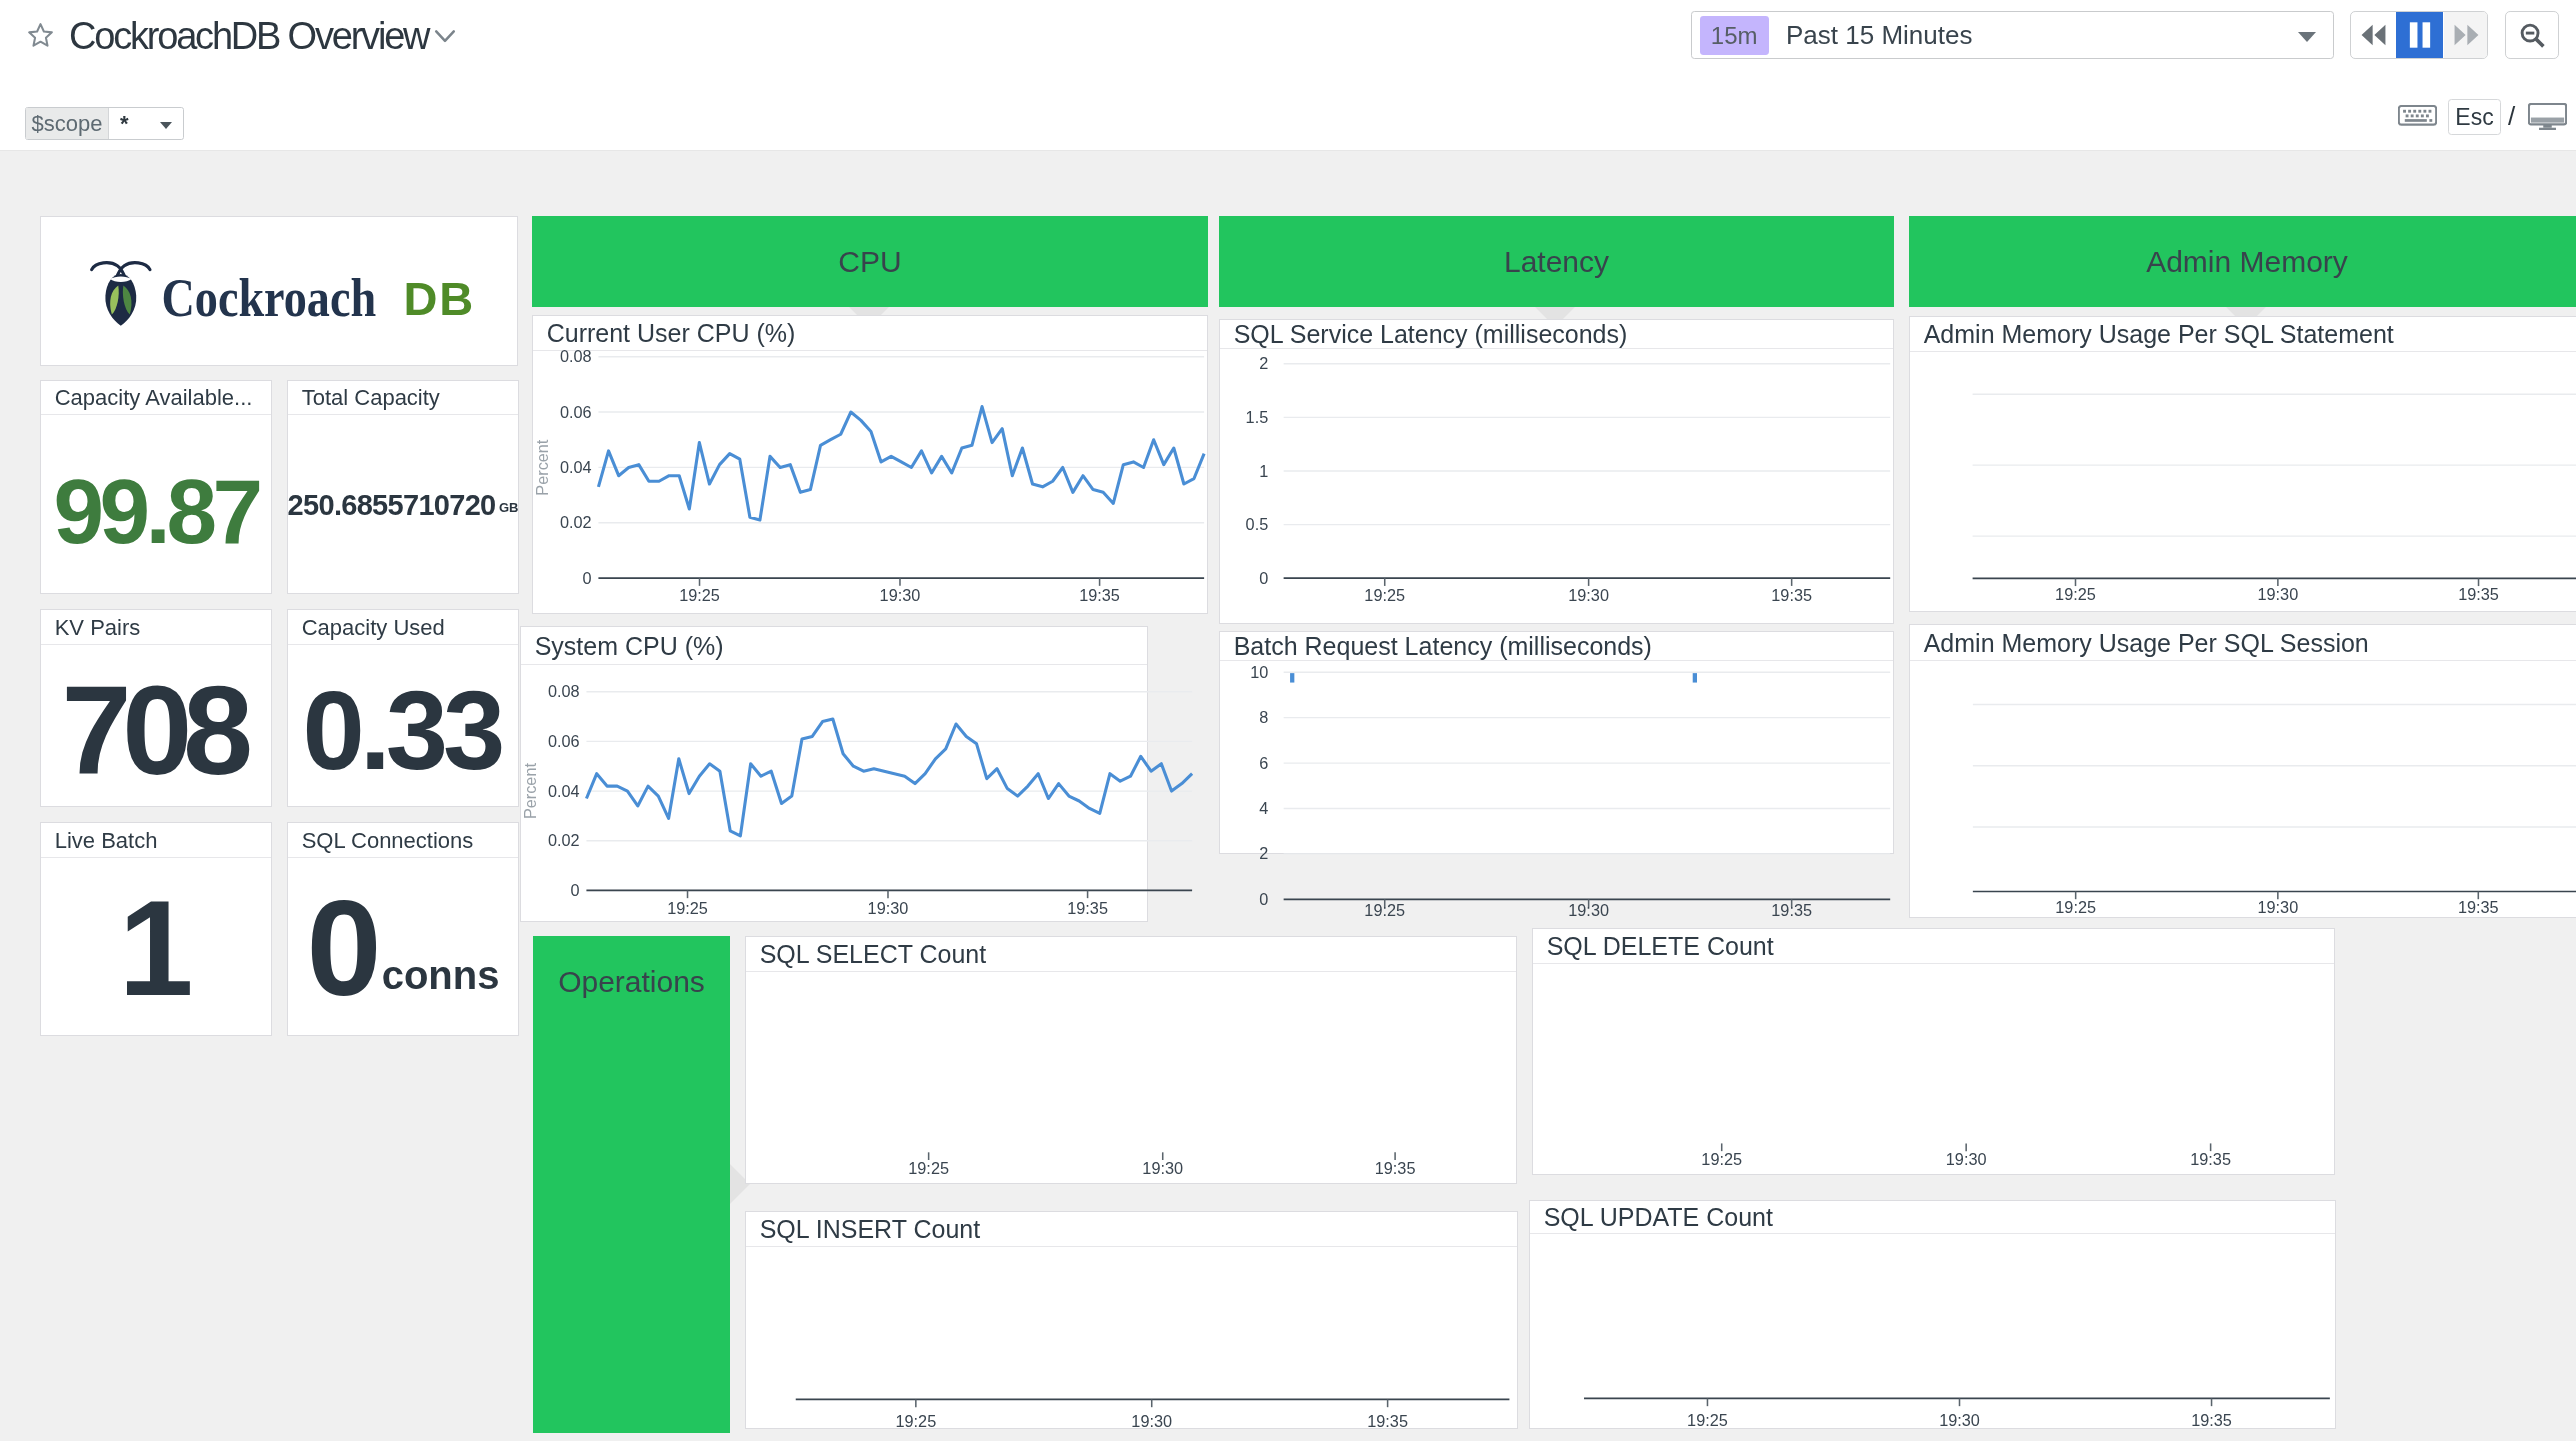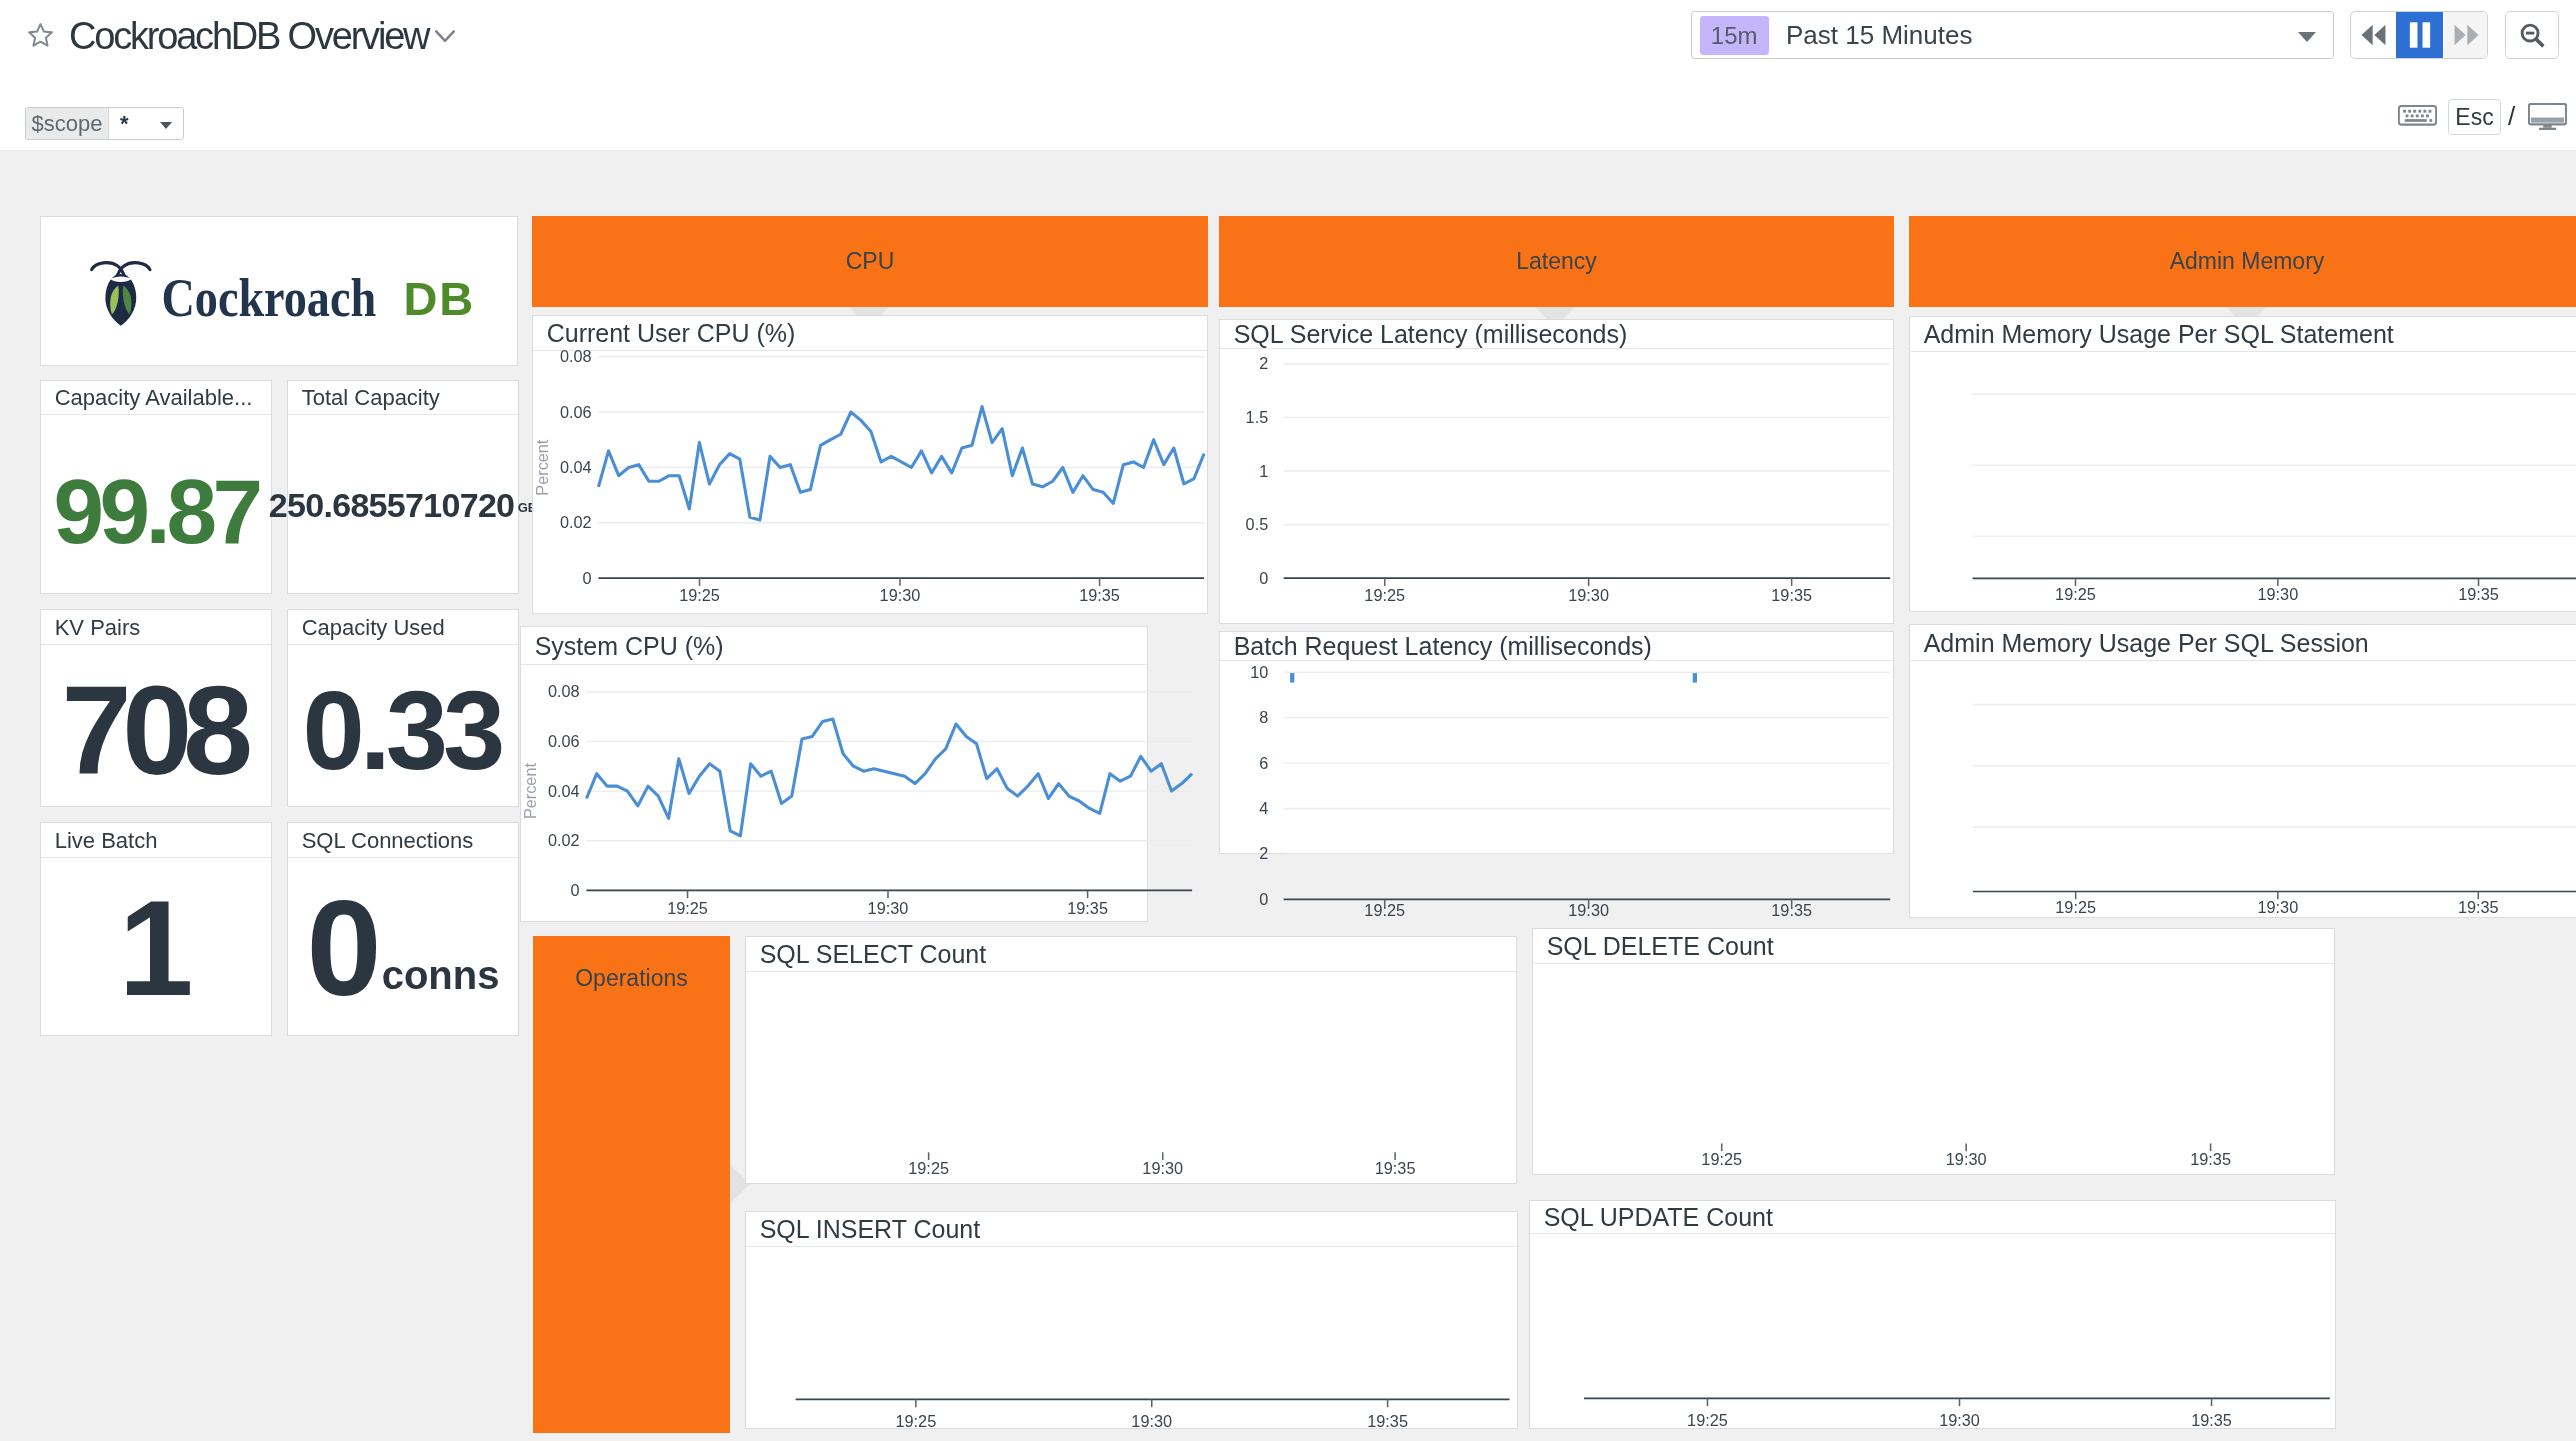--- a/index.html
+++ b/index.html
@@ -3,21 +3,21 @@
 <style>
 * { margin:0; padding:0; box-sizing:border-box; }
 html,body { width:2576px; height:1441px; overflow:hidden; background:#f0f0f0;
   font-family:"Liberation Sans",sans-serif; -webkit-font-smoothing:antialiased; }
 .card { position:absolute; background:#fff; border:0.9px solid #dcdce0; }
 .ct { position:relative; padding-left:13.7px; color:#2f3b45; border-bottom:0.9px solid #e7e7ea;
   white-space:nowrap; overflow:hidden; }
 .cb { position:absolute; left:0; right:0; bottom:0; }
 .vb { display:flex; align-items:center; justify-content:center; font-weight:bold; color:#2b3640; }
 .vb span { line-height:0.82; }
-.gh { position:absolute; background:#f97316; color:#38434c; font-size:23px; text-align:center; }
+.gh { position:absolute; background:#22c55e; color:#38434c; font-size:30px; text-align:center; }
 .gcaret { position:absolute; width:0; height:0; border-left:20.6px solid transparent;
   border-right:20.6px solid transparent; border-top:20.6px solid #e3e3e3; }
 .ocaret { position:absolute; width:0; height:0; border-top:20.6px solid transparent;
   border-bottom:20.6px solid transparent; border-left:20.6px solid #e3e3e3; }
 text { font-family:"Liberation Sans",sans-serif; }
 </style></head>
 <body>
 <div style="position:absolute;left:0;top:0;width:2576px;height:151px;background:#fff;border-bottom:0.9px solid #e7e7e7">
     <svg width="29" height="29" viewBox="0 0 24 24" style="position:absolute;left:26px;top:21.4px">
 <path d="M12 2.6l2.8 6.1 6.6.7-4.9 4.5 1.3 6.5L12 17.1l-5.8 3.3 1.3-6.5-4.9-4.5 6.6-.7z" fill="none" stroke="#818a91" stroke-width="1.7" stroke-linejoin="round"></path>
@@ -104,21 +104,21 @@
   </div>
 <div class="card" style="left:40px;top:380px;width:232px;height:214px">
     <div class="ct" style="height:34px;line-height:34px;font-size:22px">Capacity Available...</div>
     <div class="cb vb" style="top:35px">
       <span style="font-size:91px;letter-spacing:-4.5px;color:#3e7c3e;margin-top:15.4px">99.87</span>
     </div>
   </div>
 <div class="card" style="left:287px;top:380px;width:232px;height:214px">
     <div class="ct" style="height:34px;line-height:34px;font-size:22px">Total Capacity</div>
     <div class="cb vb" style="top:35px">
-      <span style="font-size:34px;letter-spacing:-0.7px;margin-top:2px">250.6855710720</span>
+      <span style="font-size:29px;letter-spacing:-0.7px;margin-top:2px">250.6855710720</span>
       <span style="font-size:13px;margin-left:3.4px;align-self:center;margin-top:8.6px">GB</span>
     </div>
   </div>
 <div class="card" style="left:40px;top:609px;width:232px;height:198px">
     <div class="ct" style="height:35px;line-height:35px;font-size:22px">KV Pairs</div>
     <div class="cb vb" style="top:36px">
       <span style="font-size:126px;letter-spacing:-9.4px;margin-right:6.9px;margin-top:8.6px">708</span>
     </div>
   </div>
 <div class="card" style="left:287px;top:609px;width:232px;height:198px">

